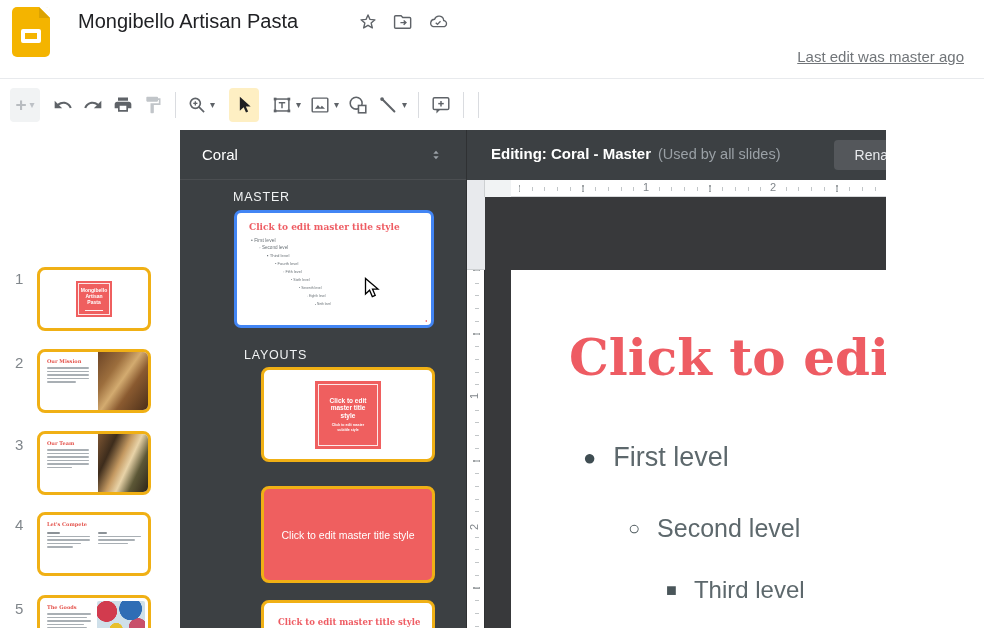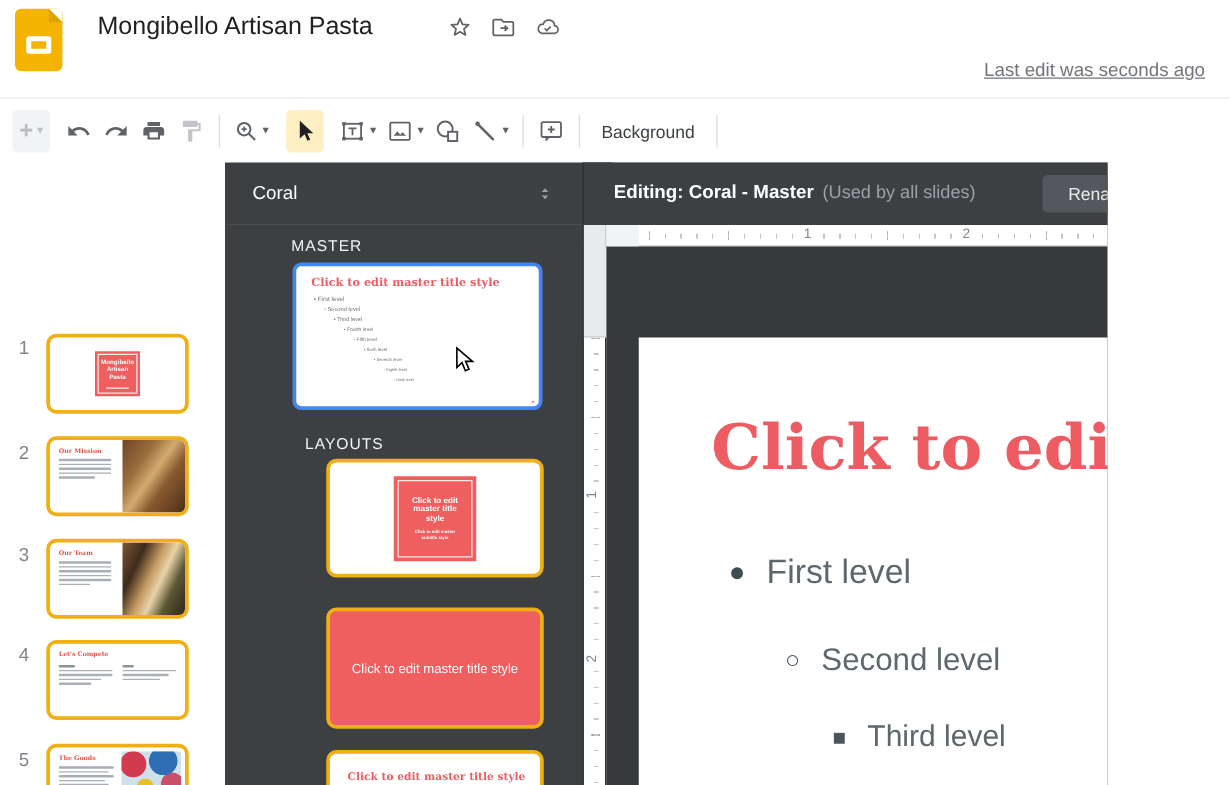--- a/index.html
+++ b/index.html
@@ -173,21 +173,21 @@
             <path d="M9.5 12.7h6.2M13.4 10.2l2.7 2.5-2.7 2.5" fill="none" stroke="#5f6368" stroke-width="1.7"></path>
           </svg>
       </span>
       <span>
         <svg class="ic" width="22" height="20" viewBox="0 0 24 24">
             <path d="M18.8 10.2a5.6 5.6 0 0 0-10.9-1.5A4.6 4.6 0 0 0 6.2 17.6h12a3.7 3.7 0 0 0 .6-7.4z" fill="none" stroke="#5f6368" stroke-width="1.6"></path>
             <path d="M9.3 12.8l2.1 2.1 3.6-3.7" fill="none" stroke="#5f6368" stroke-width="1.6"></path>
           </svg>
       </span>
     </div>
-    <span class="last-edit">Last edit was seconds ago</span>
+    <span class="last-edit">Last edit was master ago</span>
     <div class="header-divider"></div>
   </div>
 
   <div class="toolbar">
     <span class="tb group disabled-bg">
       <span class="plus-glyph">+</span>
       <span class="caret dim">▾</span>
     </span>
     <span class="tb" style="margin-left:8px">
       <svg class="ic" width="20" height="20" viewBox="0 0 24 24">
@@ -259,23 +259,20 @@
     <span class="tb-sep"></span>
     <span class="tb">
       <svg class="ic" width="22" height="22" viewBox="0 0 24 24">
           <rect x="3.5" y="4" width="17" height="13" rx="1.5" fill="none" stroke="#5f6368" stroke-width="1.6"></rect>
           <path d="M7 17v4.2L11.2 17z" fill="#5f6368"></path>
           <line x1="12" y1="7.5" x2="12" y2="13.5" stroke="#5f6368" stroke-width="1.6"></line>
           <line x1="9" y1="10.5" x2="15" y2="10.5" stroke="#5f6368" stroke-width="1.6"></line>
         </svg>
     </span>
     <span class="tb-sep"></span>
-    <span class="tb tb-text">
-      <span>Background</span>
-    </span>
     <span class="tb-sep"></span>
   </div>
 
   <div class="filmstrip">
     <span class="slide-num" style="top:140px">1</span>
     <div class="thumb" style="top:137px">
       <div class="t1box">
         <div class="t1title">Mongibello Artisan Pasta</div>
         <div class="t1sub"></div>
       </div>

